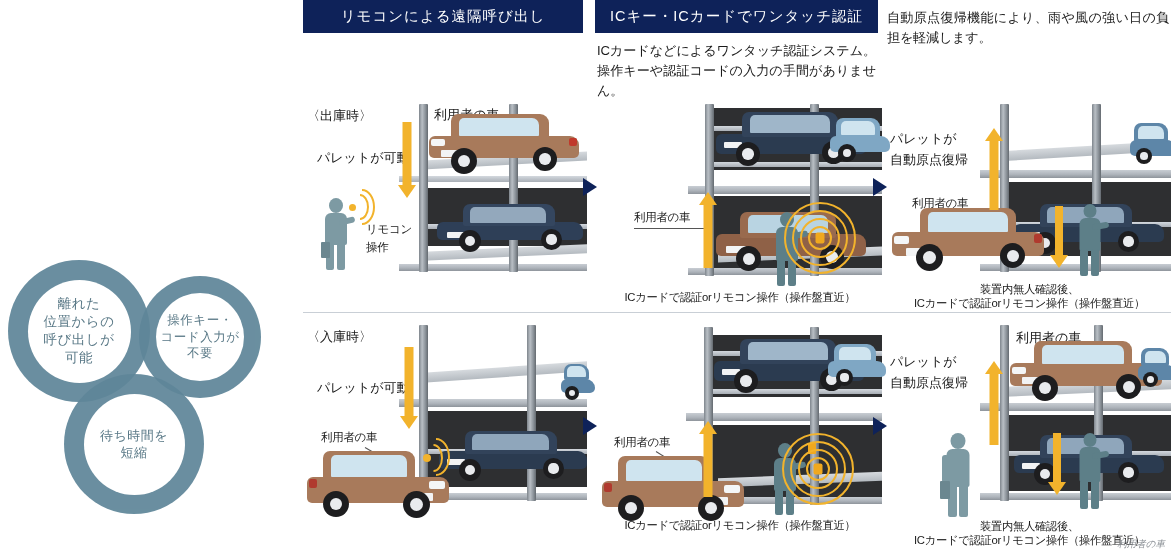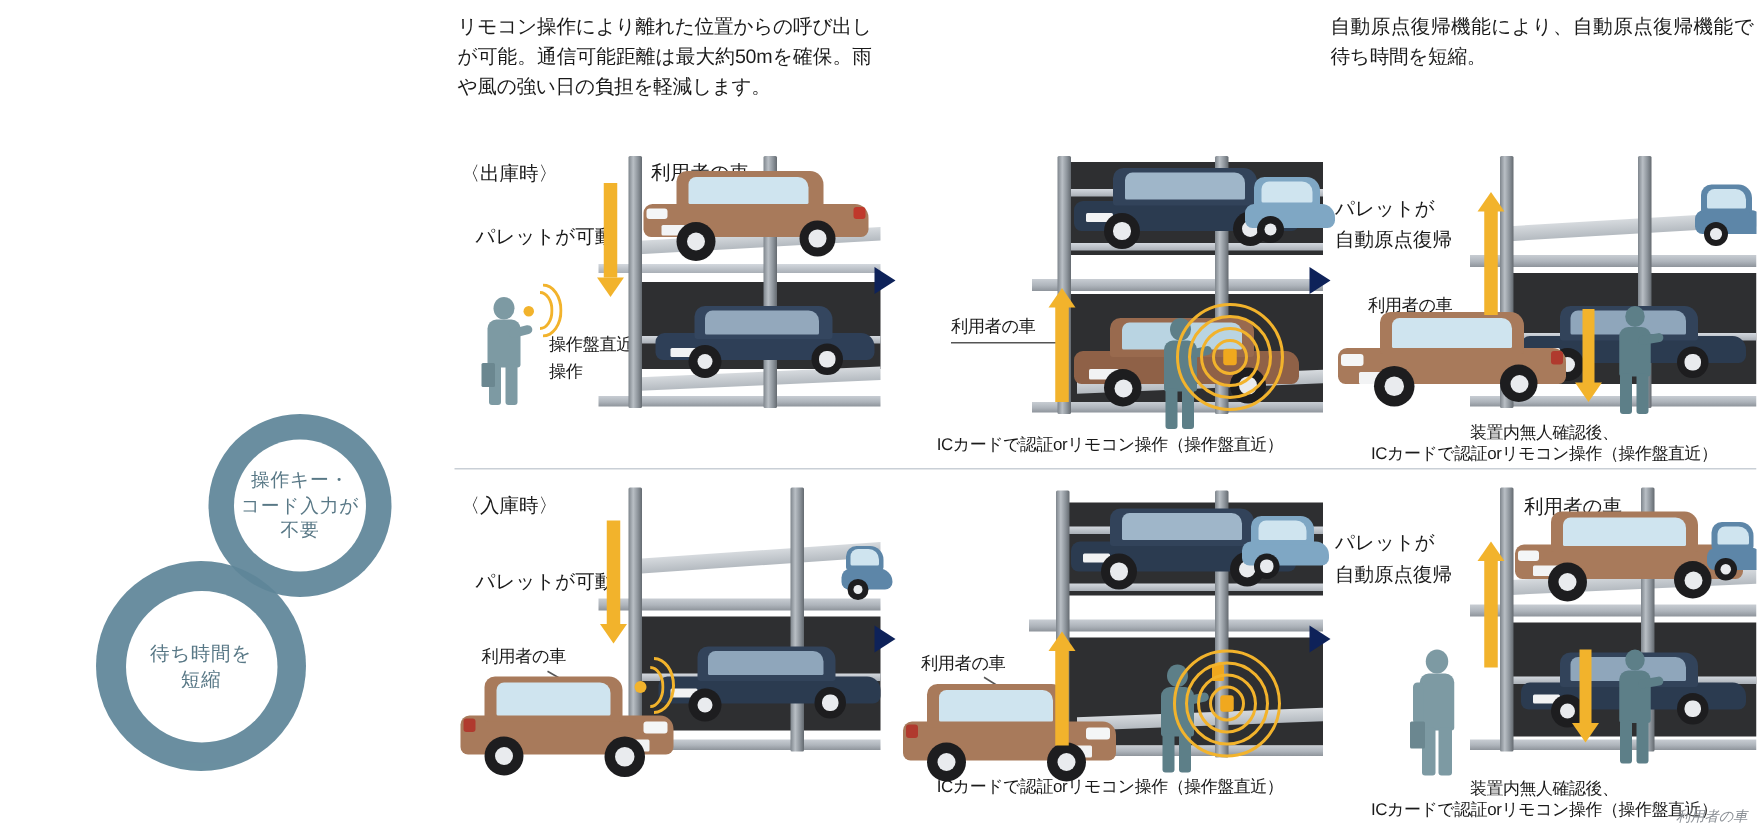--- a/index.html
+++ b/index.html
@@ -165,51 +165,58 @@
     font-size: 9.5px; color: #8a8f95; font-style: italic;
     letter-spacing: 0px;
   }
 </style>
 </head>
 <body>
 
 <div id="root">
 
   <div class="venn">
+    <div class="venn-circle vc1">
+      <div class="venn-inner">離れた<br>位置からの<br>呼び出しが<br>可能</div>
+    </div>
     <div class="venn-circle vc2">
       <div class="venn-inner">操作キー・<br>コード入力が<br>不要</div>
     </div>
     <div class="venn-circle vc3">
       <div class="venn-inner">待ち時間を<br>短縮</div>
     </div>
   </div>
 
   <div class="cols">
 
     <div class="col col-1">
+      <div class="col-header">リモコンによる遠隔呼び出し</div>
+    </div>
+
+    <div class="col col-2">
+      <div class="col-header">ICキー・ICカードでワンタッチ認証</div>
       <div class="col-body">
-        <div class="col-desc">リモコン操作により離れた位置からの呼び出しが可能。通信可能距離は最大約50mを確保。雨や風の強い日の負担を軽減します。</div>
+        <div class="col-desc">ICカードなどによるワンタッチ認証システム。操作キーや認証コードの入力の手間がありません。</div>
       </div>
     </div>
-
 
     <div class="col col-3">
       <div class="col-body">
-        <div class="col-desc">自動原点復帰機能により、自動原点復帰機能で待ち時間を短縮。</div>
+        <div class="col-desc">自動原点復帰機能により、雨や風の強い日の負担を軽減します。</div>
       </div>
     </div>
   </div>
 
   <div class="row-divider"></div>
 
   <div class="scene" style="left:303px; top:104px; width:284px; height:190px;">
     <div class="scene-label" style="left:4px; top:3px;">〈出庫時〉</div>
     <div class="scene-label" style="left:14px; top:45px;">パレットが可動</div>
     <div class="scene-label" style="left:131px; top:2px;">利用者の車</div>
-    <div class="inline-tag" style="left:63px; top:118px;">操作盤直近</div>
+    <div class="inline-tag" style="left:63px; top:118px;">リモコン</div>
     <div class="inline-tag" style="left:63px; top:136px;">操作</div>
 
     <div class="rig" style="left:0; top:0; width:284px; height:190px;">
 
       <div class="ramp" style="left:120px; top:52px; width:164px; height:9px; transform:skewY(-3.2deg);"></div>
       <div class="deck-thin" style="left:96px; top:72px; width:188px; height:6px;"></div>
 
       <div class="bay-dark" style="left:120px; top:84px; width:164px; height:58px;"></div>
       <div class="deck-thin" style="left:120px; top:120px; width:164px; height:5px;"></div>
 

